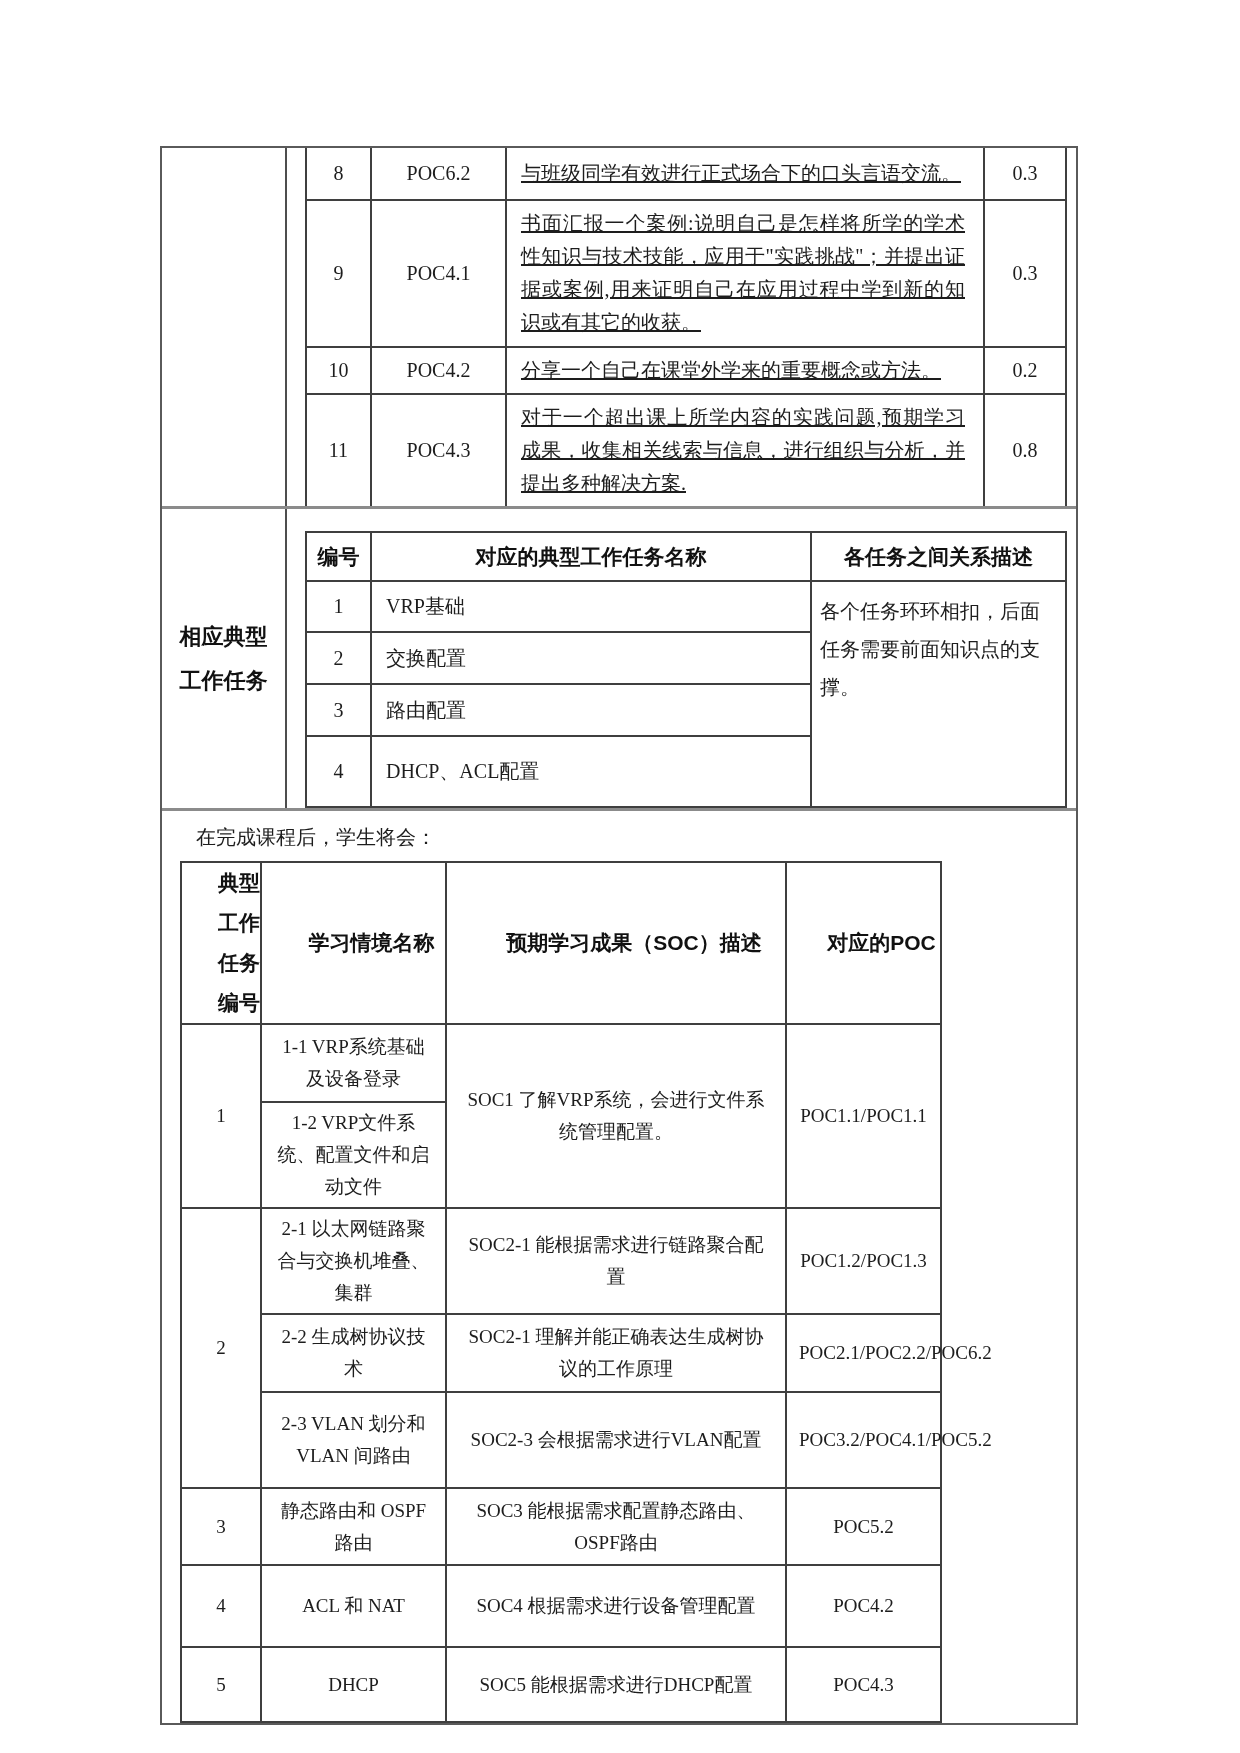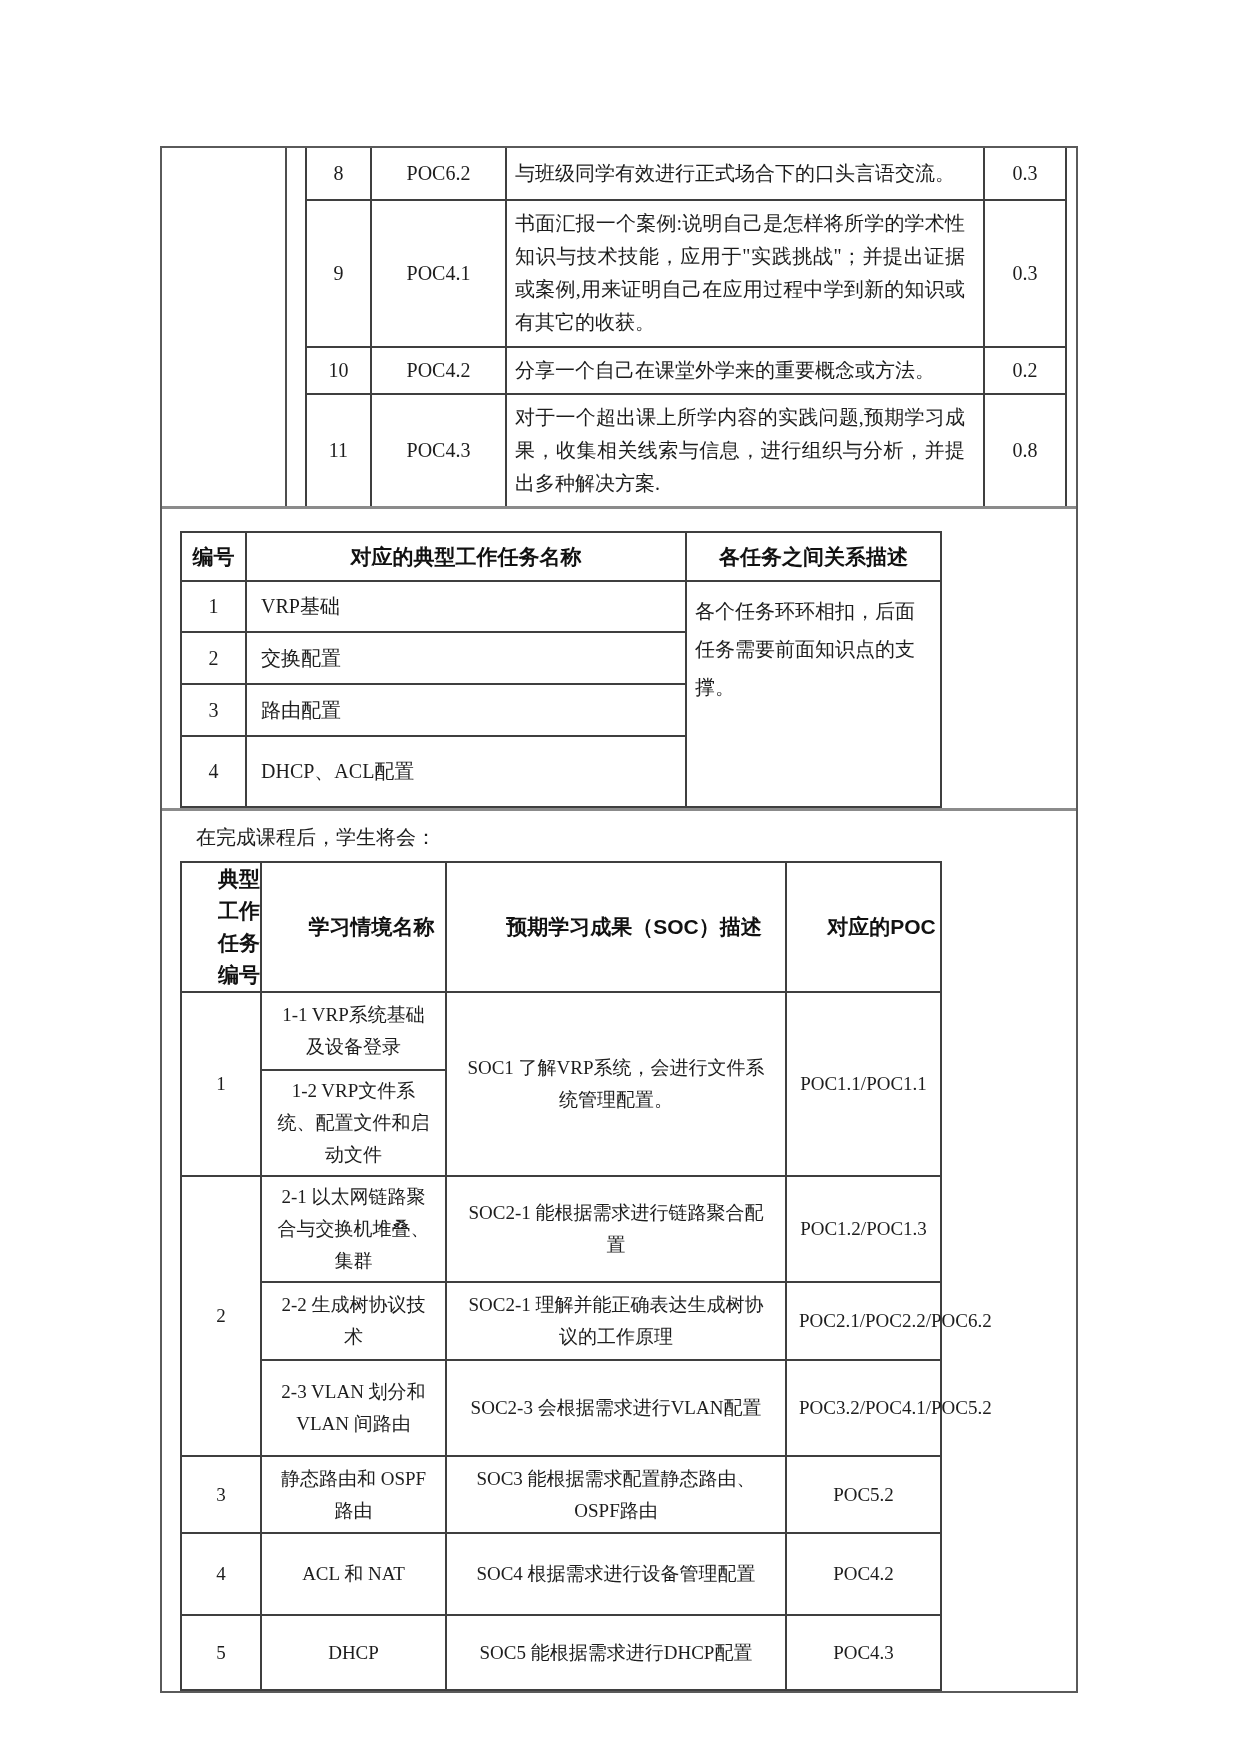--- a/index.html
+++ b/index.html
@@ -31,21 +31,21 @@
     font-weight:bold; font-size:21px; color:#111; text-align:center;
     line-height:30px;
   }
   td { font-size:20px; color:#1d1d1d; }
 
   
   .t1 { width:760px; margin:0 18px; height:358px; }
   .t1 tr:first-child td { border-top:none; }
   .t1 tr:last-child td { border-bottom:none; }
   .c-center { text-align:center; }
-  .t1 .desc { text-align:justify; padding:6px 18px 6px 8px; line-height:33px; }
+  .t1 .desc { text-align:justify; padding:6px 18px 6px 14px; line-height:33px;text-decoration:underline; }
   .r-8  { height:52px; }
   .r-9  { height:144px; }
   .r-10 { height:35px; }
   .r-11 { height:111px; }
 
   
   .sec2 { height:302px; }
   .t2 { width:760px; margin:22px 18px 0 18px; }
   .t2 .hdr { height:49px; }
   .t2 .tr1 { height:51px; }
@@ -58,21 +58,21 @@
   }
 
   
   .sec3 { min-height:754px; }
   .intro {
     height:50px; line-height:52px; padding-left:34px; font-size:20px; color:#1d1d1d;
   }
   .t3 { width:760px; margin:0 18px; font-size:19px; }
   .t3 td { font-size:19px; text-align:center; line-height:32px; padding:4px 12px; }
   .t3 .hdr3 { height:72px; }
-  .t3 th { line-height:32px;padding-left:36px; }
+  .t3 th { line-height:40px;padding-left:36px; }
   .t3 .rA1 { height:78px; } .t3 .rA2 { height:80px; }
   .t3 .rB1 { height:79px; } .t3 .rB2 { height:78px; } .t3 .rB3 { height:96px; }
   .t3 .rC  { height:77px; } .t3 .rD  { height:82px; } .t3 .rE  { height:75px; }
 </style>
 </head>
 <body>
 
 <div class="page">
   <div class="outer">
 
@@ -110,20 +110,24 @@
             <td class="c-center">POC4.3</td>
             <td class="desc">对于一个超出课上所学内容的实践问题,预期学习成果，收集相关线索与信息，进行组织与分析，并提出多种解决方案.</td>
             <td class="c-center">0.8</td>
           </tr>
         </tbody>
           </table>
       </div>
     </div>
 
     <div class="sec sec2">
+      <div class="label-cell">
+        <div>相应典型</div>
+        <div>工作任务</div>
+      </div>
       <div class="content-cell">
         <table class="t2">
           <colgroup>
               <col style="width:65px">
               <col style="width:440px">
               <col style="width:255px">
             </colgroup>
           <tbody>
               <tr class="hdr">
             <th>编号</th>

